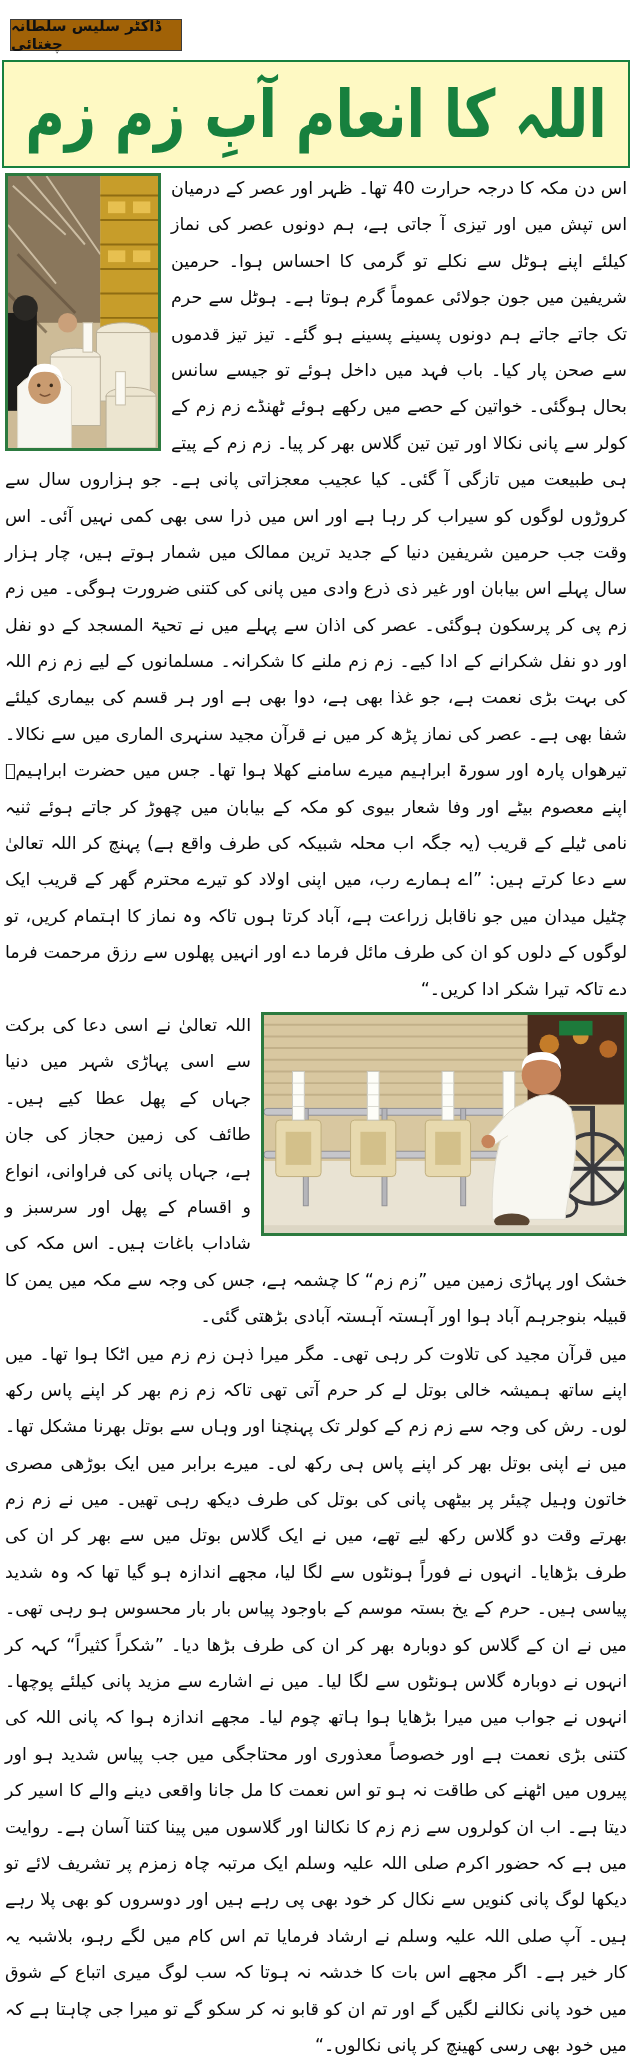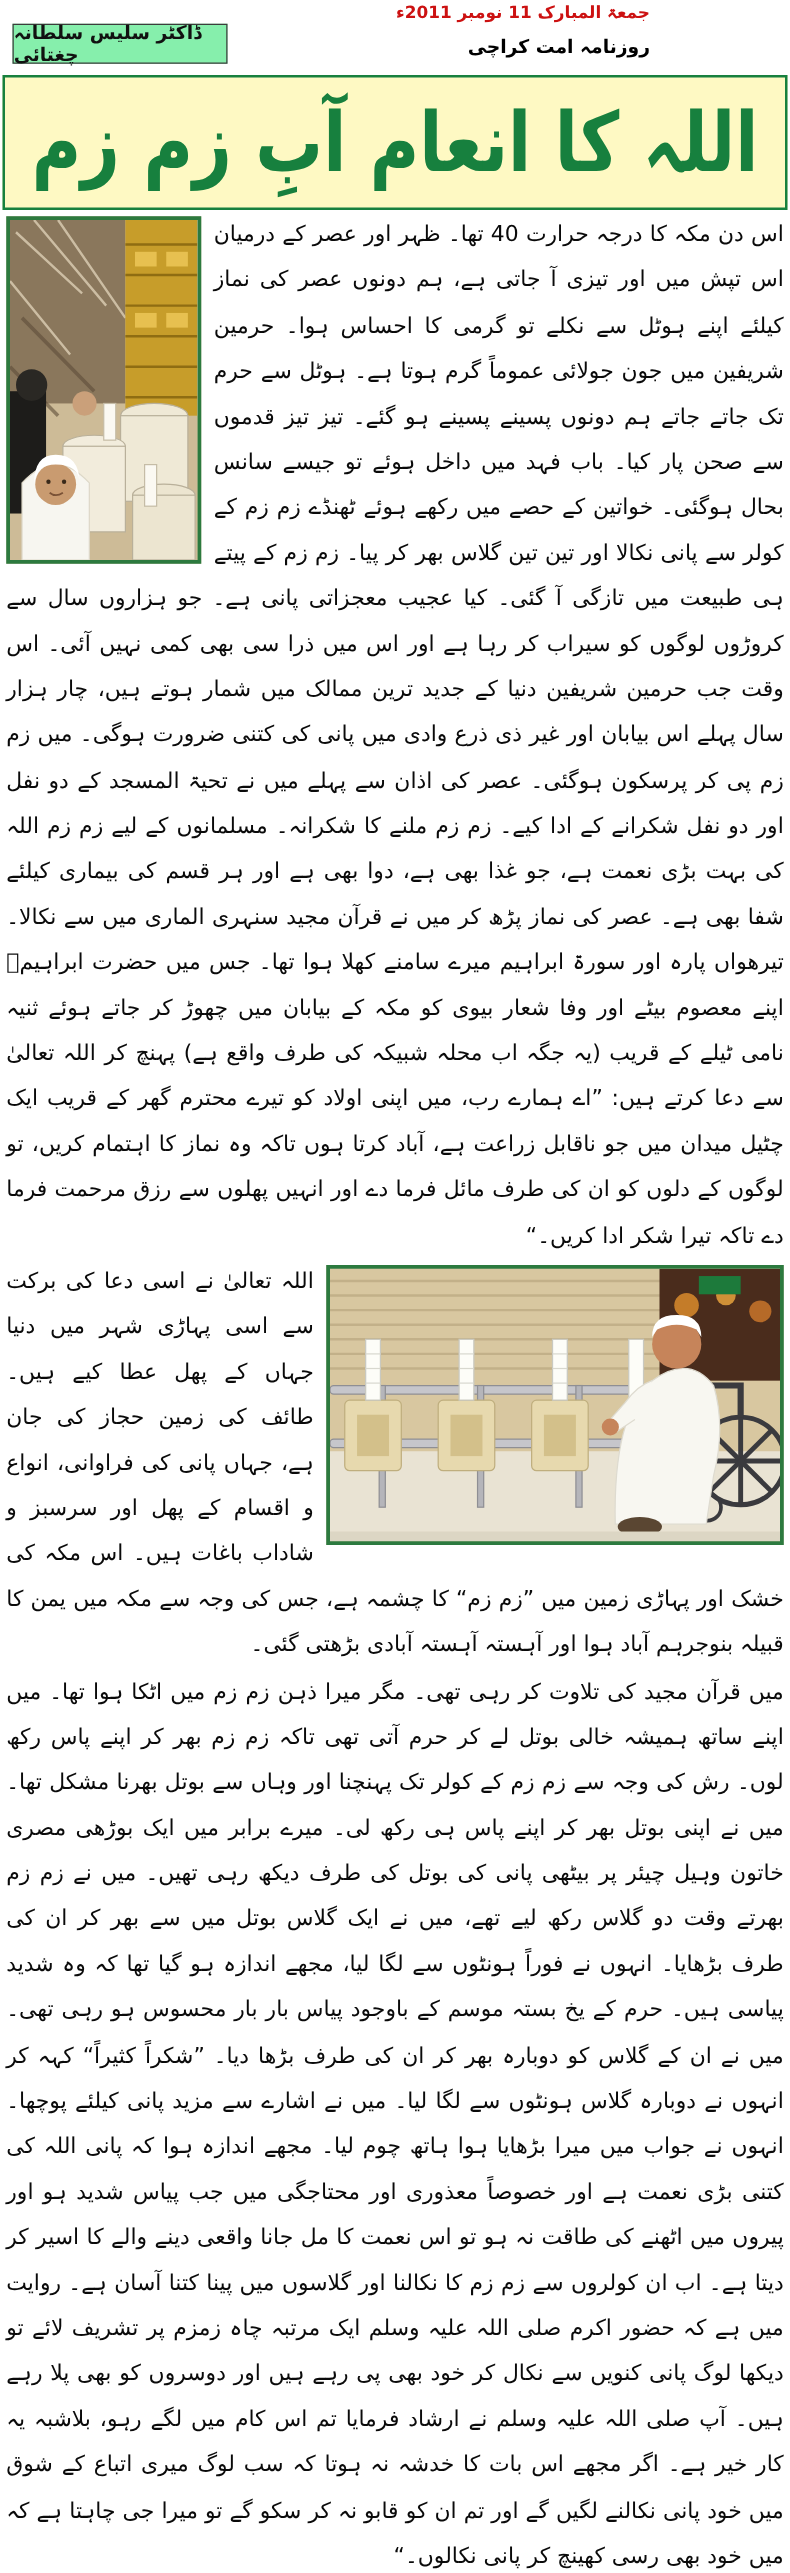--- a/index.html
+++ b/index.html
@@ -2,21 +2,21 @@
 <html lang="ur" dir="rtl"><head>
 <meta charset="utf-8">
 <style>
   html,body{margin:0;padding:0;background:#ffffff;}
   body{width:632px;font-family:"DejaVu Sans",sans-serif;}
   .page{width:632px;background:#fff;position:relative;direction:rtl;}
 
   
   .header-row{position:relative;height:60px;direction:ltr;}
   .author-box{position:absolute;left:10px;top:19px;width:170px;height:30px;
-    background:#86efac;border:1px solid #3c3c3c;display:flex;align-items:center;
+    background:#a16207;border:1px solid #3c3c3c;display:flex;align-items:center;
     justify-content:center;font-weight:bold;font-size:15px;color:#111;}
   .header-right{position:absolute;right:112px;top:1px;text-align:right;direction:rtl;}
   .pub-date{color:#cc1111;font-weight:bold;font-size:13.5px;line-height:18px;}
   .paper-name{color:#000;font-weight:bold;font-size:15px;margin-top:9px;}
 
   
   .banner{margin:0 2px;border:2px solid #17803e;background:#fef9c3;height:104px;
     display:flex;align-items:center;justify-content:center;overflow:hidden;}
   .banner-text{font-size:54px;font-weight:bold;color:#17803e;white-space:nowrap;
     transform:scaleY(1.22);letter-spacing:1px;}
@@ -33,24 +33,20 @@
   .photo-frame svg{display:block;width:100%;height:100%;}
 </style>
 </head>
 <body>
 
 <div class="page">
 
   <div class="header-row">
     <div class="author-box">
       <span>ڈاکٹر سلیس سلطانہ چغتائی</span>
-    </div>
-    <div class="header-right">
-      <div class="pub-date">جمعۃ المبارک 11 نومبر 2011ء</div>
-      <div class="paper-name">روزنامہ امت کراچی</div>
     </div>
   </div>
 
   <div class="banner">
     <span class="banner-text">اللہ کا انعام آبِ زم زم</span>
   </div>
 
   <div class="article">
 
     <div class="photo-frame photo1">

